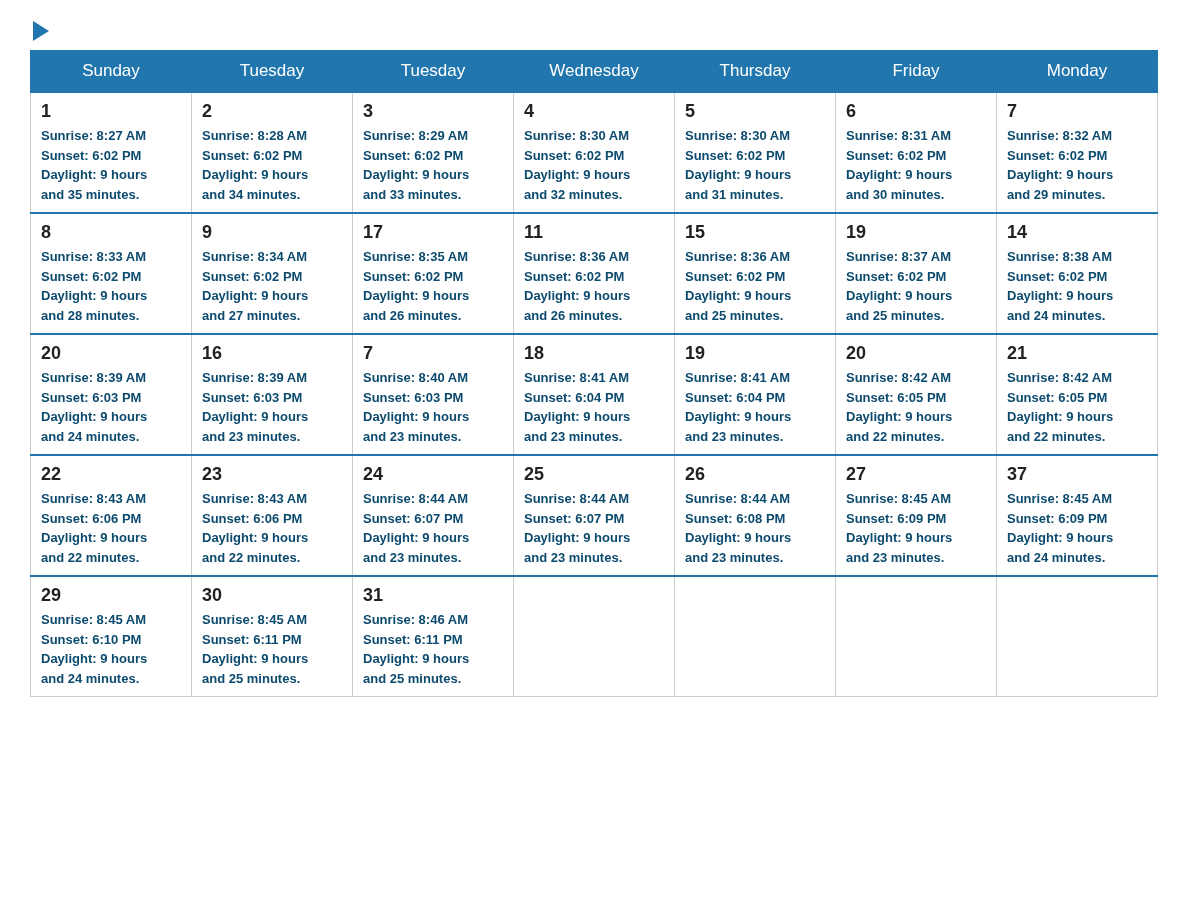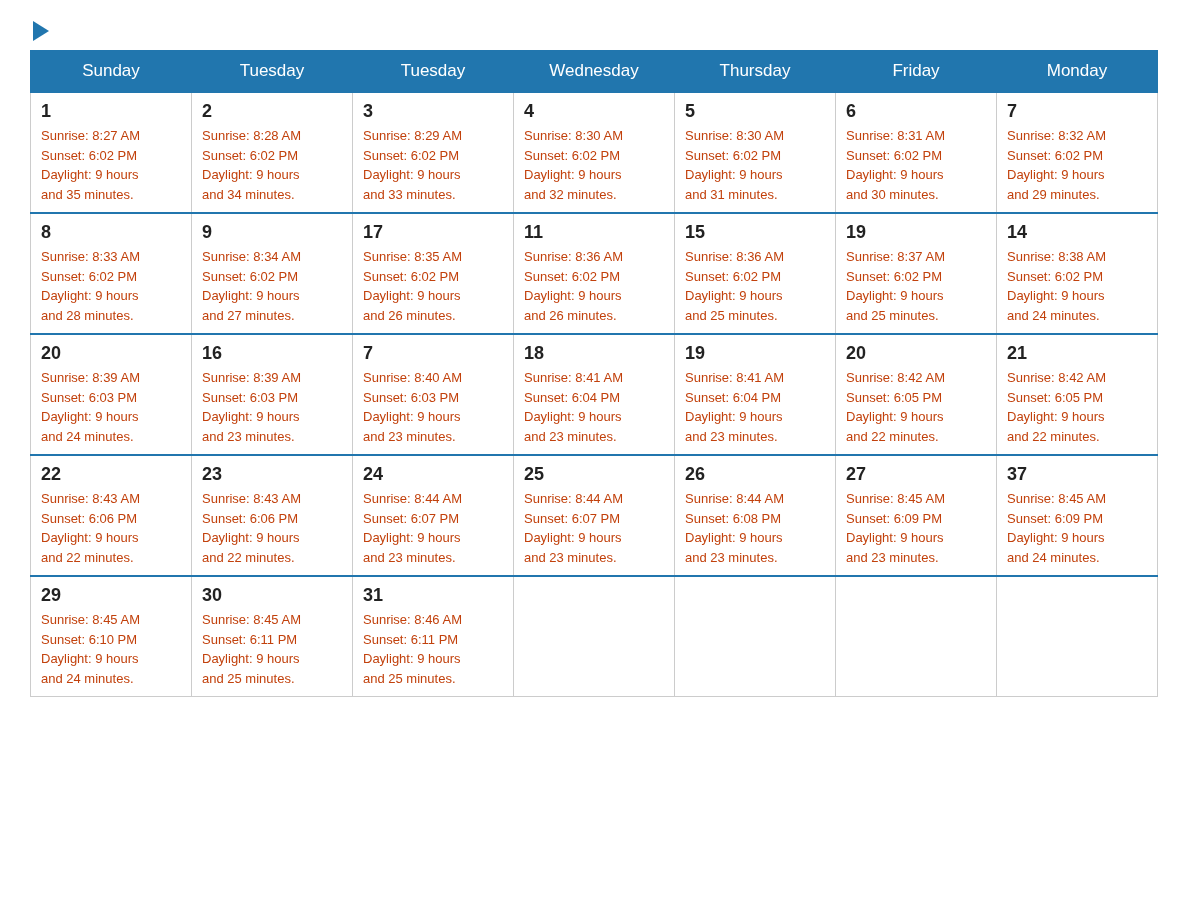--- a/index.html
+++ b/index.html
@@ -54,22 +54,23 @@
       min-height: 100px;
     }
     .day-number {
       font-size: 18px;
       font-weight: bold;
       color: #222;
       margin-bottom: 4px;
     }
     .day-info {
       font-size: 13px;
-      color: #c2410c;
+      color: #0c4a6e;
       line-height: 1.5;
+      font-weight: bold;
     }
     .empty-cell {
       border-top: 2px solid #2176ae;
       background: #fff;
     }
     .logo-block {
       display: flex;
       flex-direction: column;
     }
     .logo-line1 {

